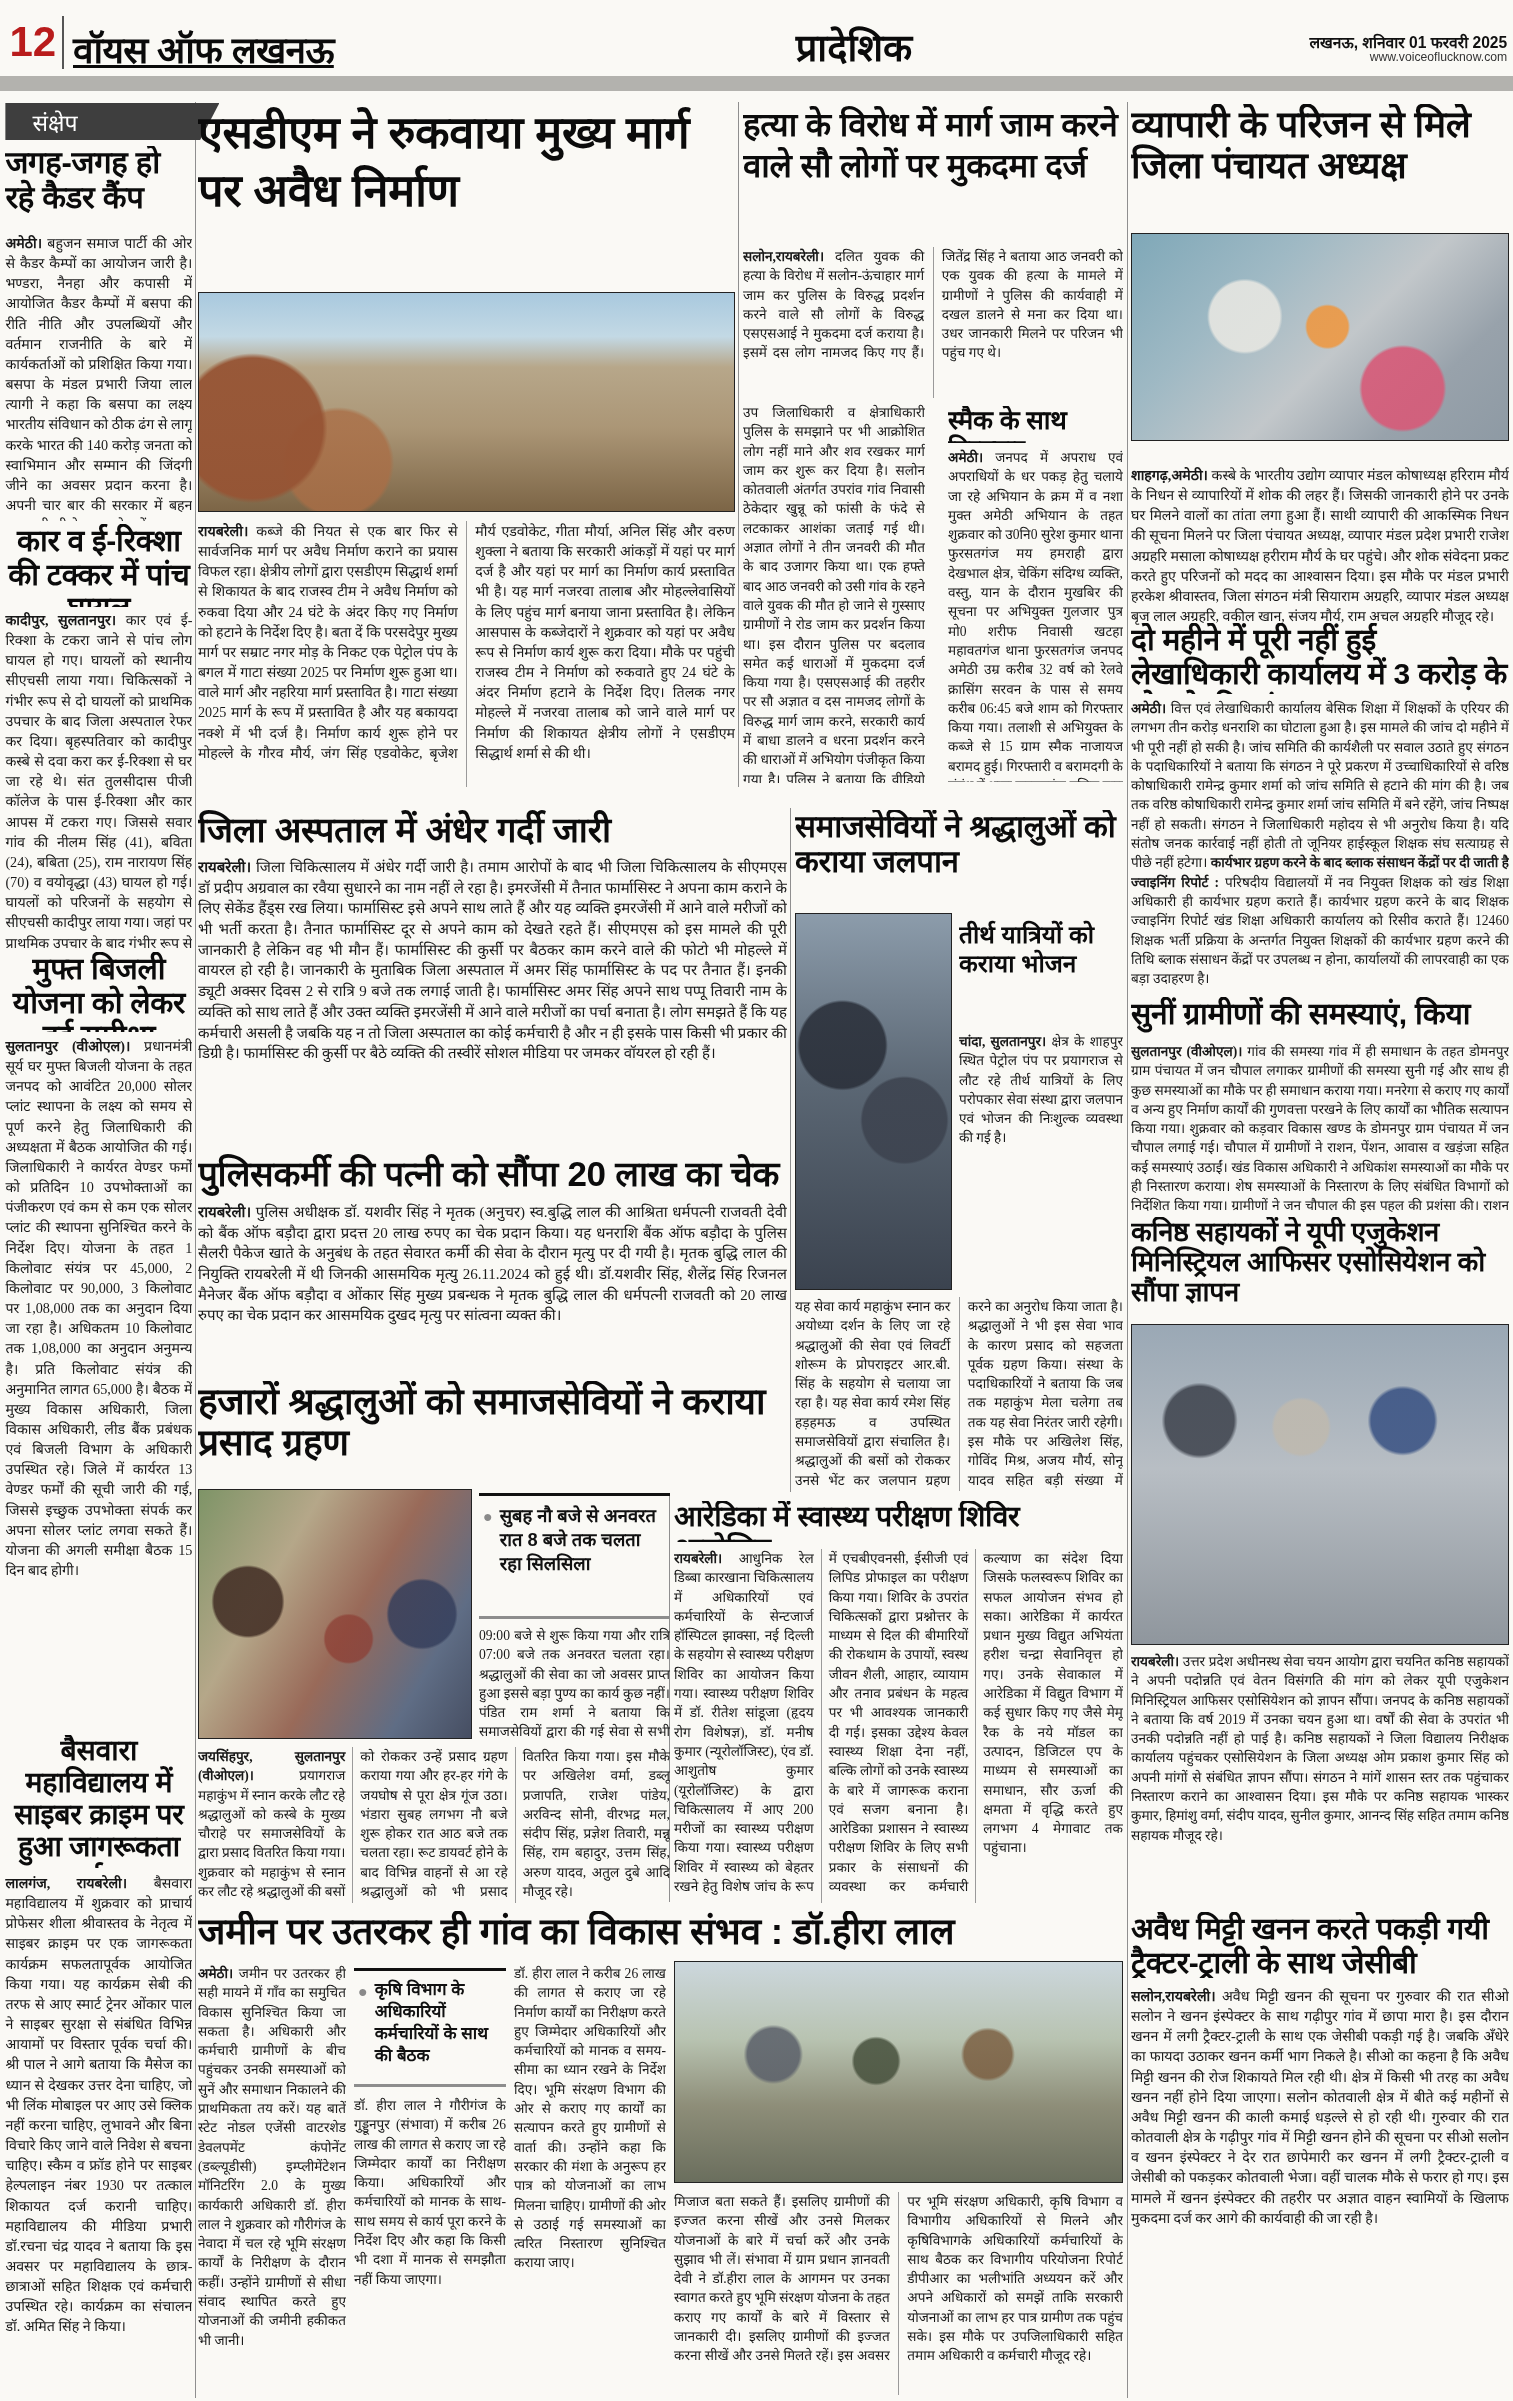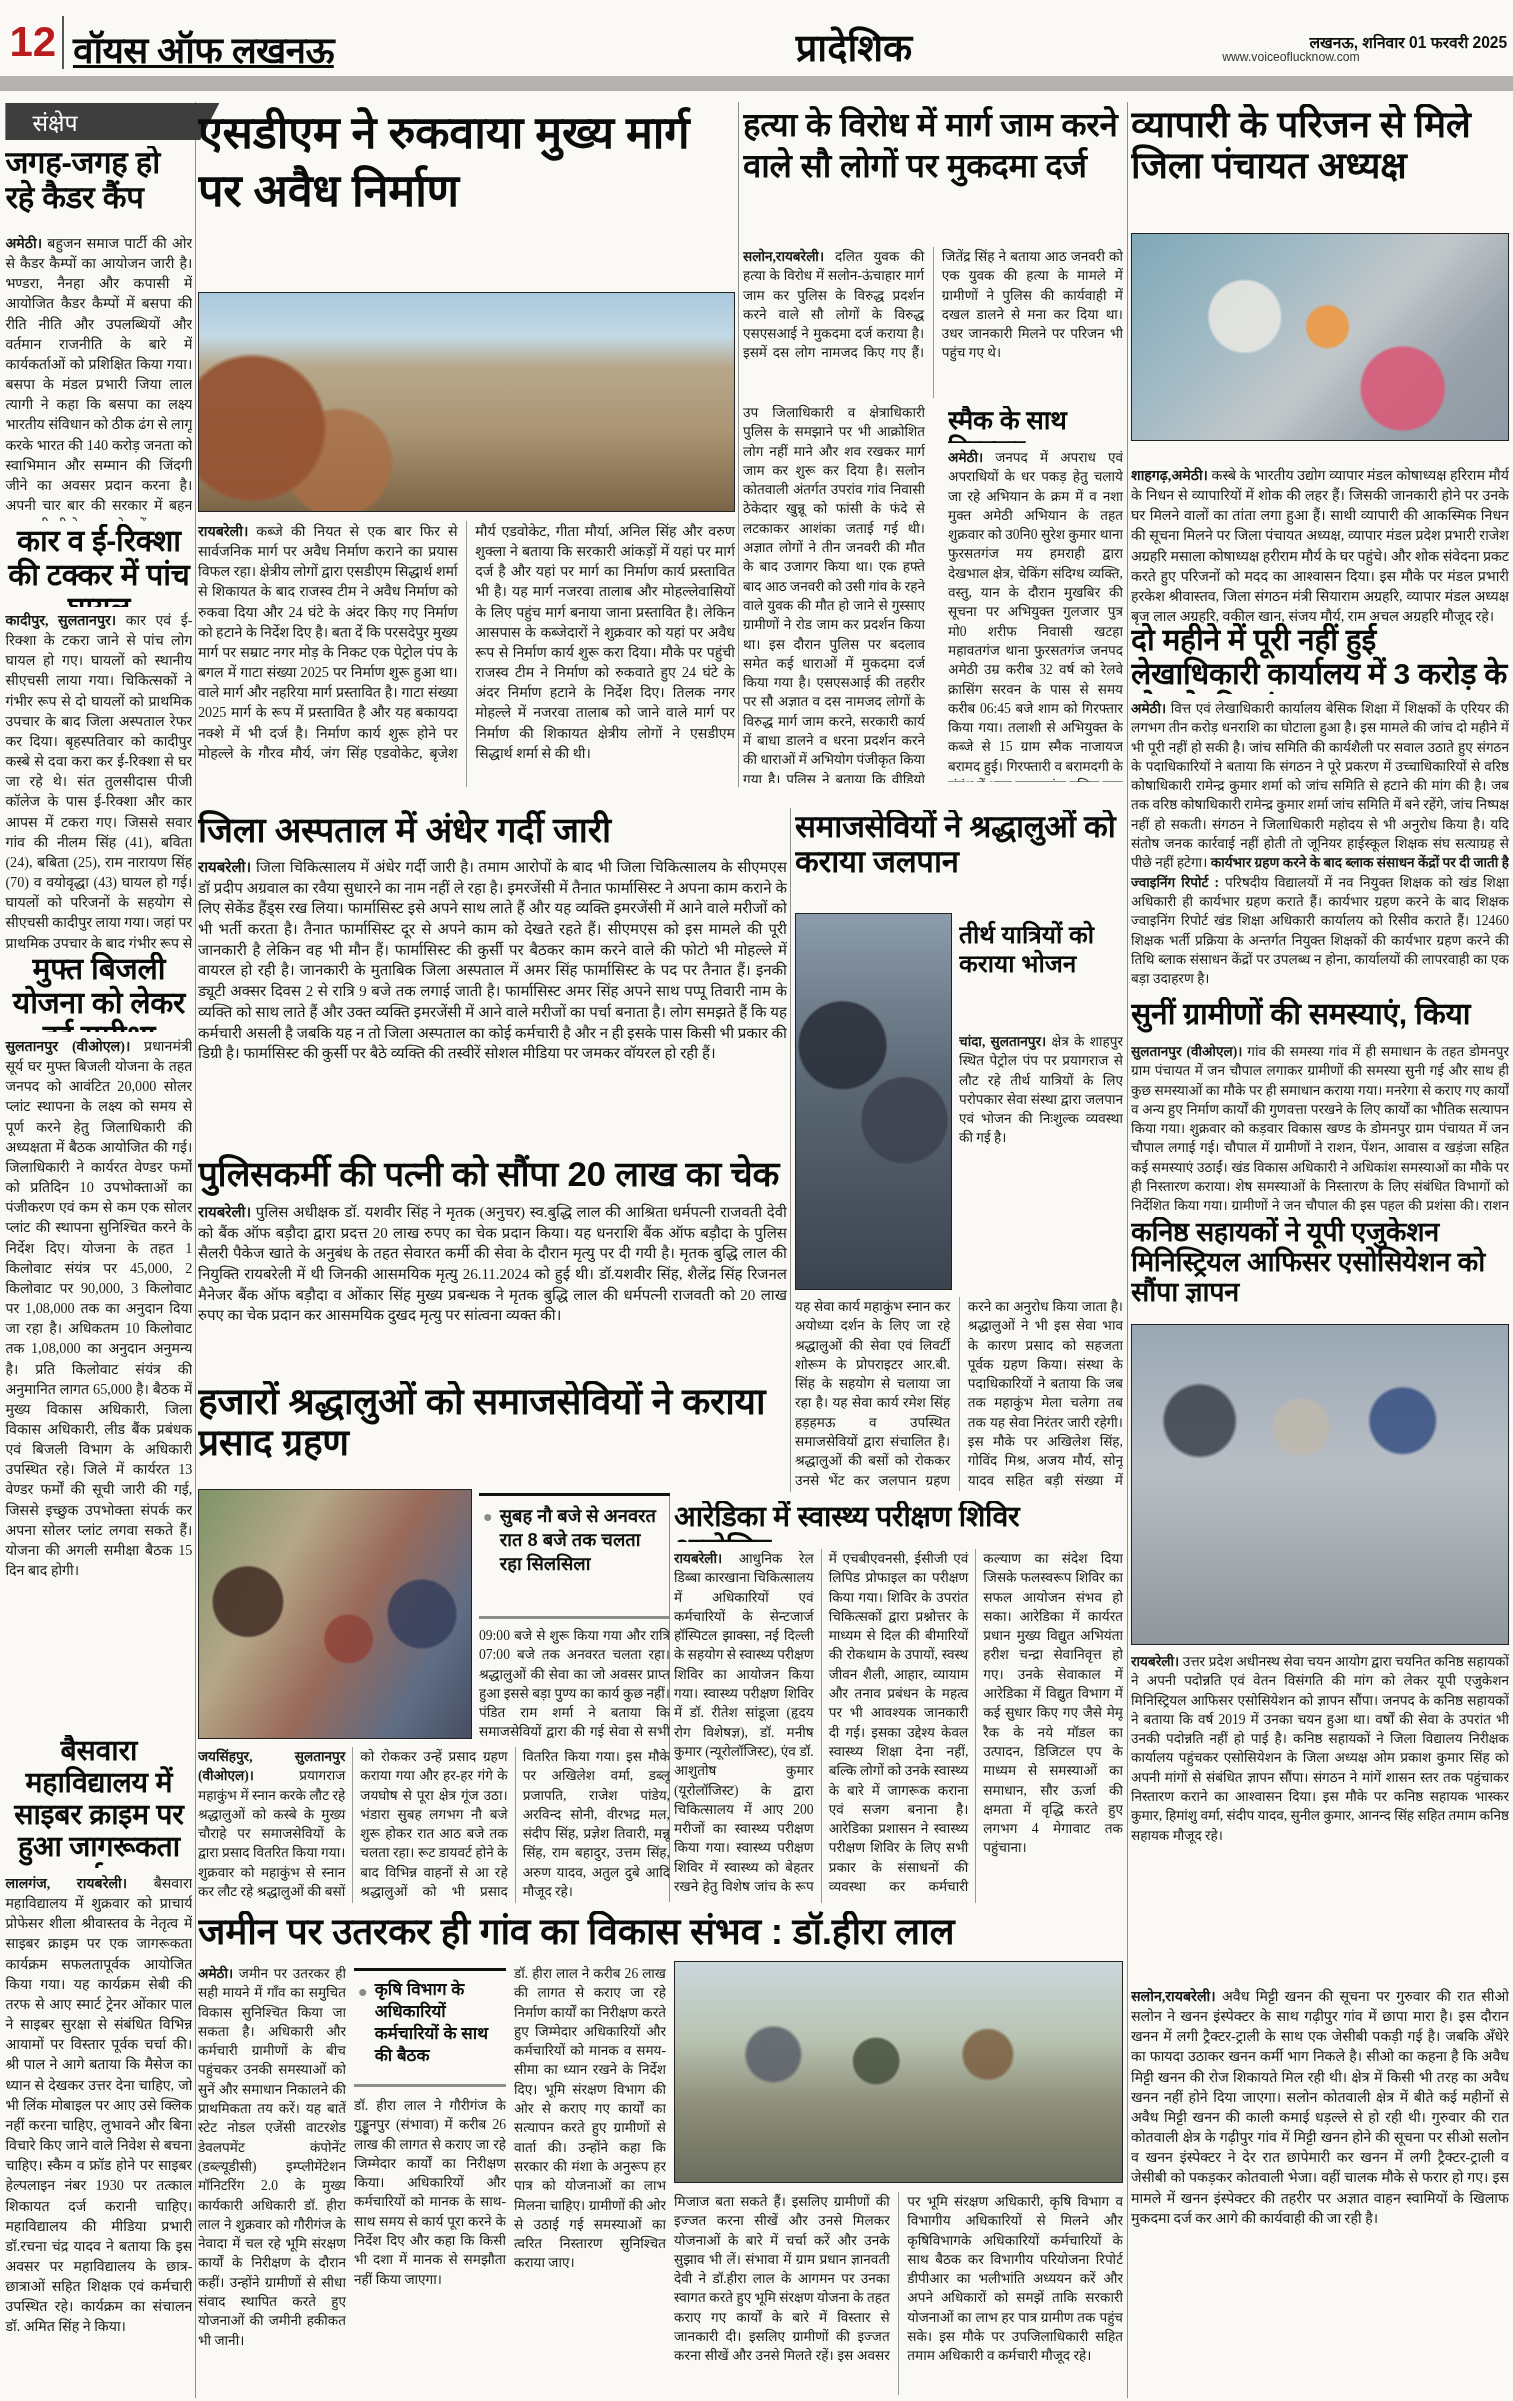--- a/index.html
+++ b/index.html
@@ -19,21 +19,21 @@
              clip-path:polygon(0 0,100% 0,91% 100%,0 100%);}
   .bullet-box{border-top:3.4px solid #111;border-bottom:3.4px solid #8d8d8d;padding:8.1px 4.1px;box-sizing:border-box;
               font-family:"Liberation Sans",sans-serif;font-weight:700;font-size:18.3px;line-height:1.3;color:#111;
               display:flex;gap:6.8px;align-items:flex-start;}
   .bullet-dot{color:#8a8a8a;font-size:16.3px;line-height:1.5;}
   .graybar{background:#b3b2ae;}
   .masthead{font-family:"Liberation Sans",sans-serif;font-weight:800;font-size:37px;color:#0a0a0a;letter-spacing:-0.7px;}
   .pageno{font-family:"Liberation Sans",sans-serif;font-weight:800;font-size:42px;color:#b91c1c;}
   .section-title{font-family:"Liberation Sans",sans-serif;font-weight:800;font-size:38px;color:#0a0a0a;}
   .hdr-right{font-family:"Liberation Sans",sans-serif;font-weight:700;font-size:15.6px;color:#111;text-align:right;}
-  .hdr-site{font-family:"Liberation Sans",sans-serif;font-weight:400;font-size:12.2px;color:#333;text-align:left;}
+  .hdr-site{font-family:"Liberation Sans",sans-serif;font-weight:400;font-size:12.2px;color:#333;text-align:right;}
   .subhead{font-family:"Liberation Sans",sans-serif;font-weight:800;color:#0b0b0b;line-height:1.2;}
 </style>
 </head>
 <body>
 
 <div id="page">
 
   <div class="abs" style="left:9.5px;top:17.6px;">
     <span class="pageno">12</span>
   </div>
@@ -185,18 +185,19 @@
   <div class="abs hl clip" style="left:1131px;top:1217px;width:378px;height:102px;font-size:27px;">कनिष्ठ सहायकों ने यूपी एजुकेशन मिनिस्ट्रियल आफिसर एसोसियेशन को सौंपा ज्ञापन</div>
   <div class="abs photo" style="left:1131px;top:1324px;width:378px;height:321px;background:
       radial-gradient(circle at 18% 30%, rgba(60,65,75,.85) 0 9%, rgba(60,65,75,0) 10%),
       radial-gradient(circle at 45% 32%, rgba(190,185,175,.9) 0 9%, rgba(190,185,175,0) 10%),
       radial-gradient(circle at 72% 30%, rgba(55,80,130,.85) 0 9%, rgba(55,80,130,0) 10%),
       linear-gradient(180deg,#9aa8b5 0%,#b8bec4 45%,#8f969d 100%);"></div>
   <div class="abs clip" style="left:1131px;top:1652px;width:378px;height:255px;">
     <p class="body-t"><b>रायबरेली।</b> <span>उत्तर प्रदेश अधीनस्थ सेवा चयन आयोग द्वारा चयनित कनिष्ठ सहायकों ने अपनी पदोन्नति एवं वेतन विसंगति की मांग को लेकर यूपी एजुकेशन मिनिस्ट्रियल आफिसर एसोसियेशन को ज्ञापन सौंपा। जनपद के कनिष्ठ सहायकों ने बताया कि वर्ष 2019 में उनका चयन हुआ था। वर्षों की सेवा के उपरांत भी उनकी पदोन्नति नहीं हो पाई है। कनिष्ठ सहायकों ने जिला विद्यालय निरीक्षक कार्यालय पहुंचकर एसोसियेशन के जिला अध्यक्ष ओम प्रकाश कुमार सिंह को अपनी मांगों से संबंधित ज्ञापन सौंपा। संगठन ने मांगें शासन स्तर तक पहुंचाकर निस्तारण कराने का आश्वासन दिया। इस मौके पर कनिष्ठ सहायक भास्कर कुमार, हिमांशु वर्मा, संदीप यादव, सुनील कुमार, आनन्द सिंह सहित तमाम कनिष्ठ सहायक मौजूद रहे।</span></p>
   </div>
 
+  <div class="abs hl clip" style="left:1131px;top:1912px;width:378px;height:66px;font-size:30px;">अवैध मिट्टी खनन करते पकड़ी गयी ट्रैक्टर-ट्राली के साथ जेसीबी</div>
   <div class="abs clip" style="left:1131px;top:1986px;width:378px;height:410px;">
     <p class="body-t" style="font-size:14.2px;"><b>सलोन,रायबरेली।</b> <span>अवैध मिट्टी खनन की सूचना पर गुरुवार की रात सीओ सलोन ने खनन इंस्पेक्टर के साथ गढ़ीपुर गांव में छापा मारा है। इस दौरान खनन में लगी ट्रैक्टर-ट्राली के साथ एक जेसीबी पकड़ी गई है। जबकि अँधेरे का फायदा उठाकर खनन कर्मी भाग निकले है। सीओ का कहना है कि अवैध मिट्टी खनन की रोज शिकायते मिल रही थी। क्षेत्र में किसी भी तरह का अवैध खनन नहीं होने दिया जाएगा। सलोन कोतवाली क्षेत्र में बीते कई महीनों से अवैध मिट्टी खनन की काली कमाई धड़ल्ले से हो रही थी। गुरुवार की रात कोतवाली क्षेत्र के गढ़ीपुर गांव में मिट्टी खनन होने की सूचना पर सीओ सलोन व खनन इंस्पेक्टर ने देर रात छापेमारी कर खनन में लगी ट्रैक्टर-ट्राली व जेसीबी को पकड़कर कोतवाली भेजा। वहीं चालक मौके से फरार हो गए। इस मामले में खनन इंस्पेक्टर की तहरीर पर अज्ञात वाहन स्वामियों के खिलाफ मुकदमा दर्ज कर आगे की कार्यवाही की जा रही है।</span></p>
   </div>
 
 </div>
 
 
 </body></html>

